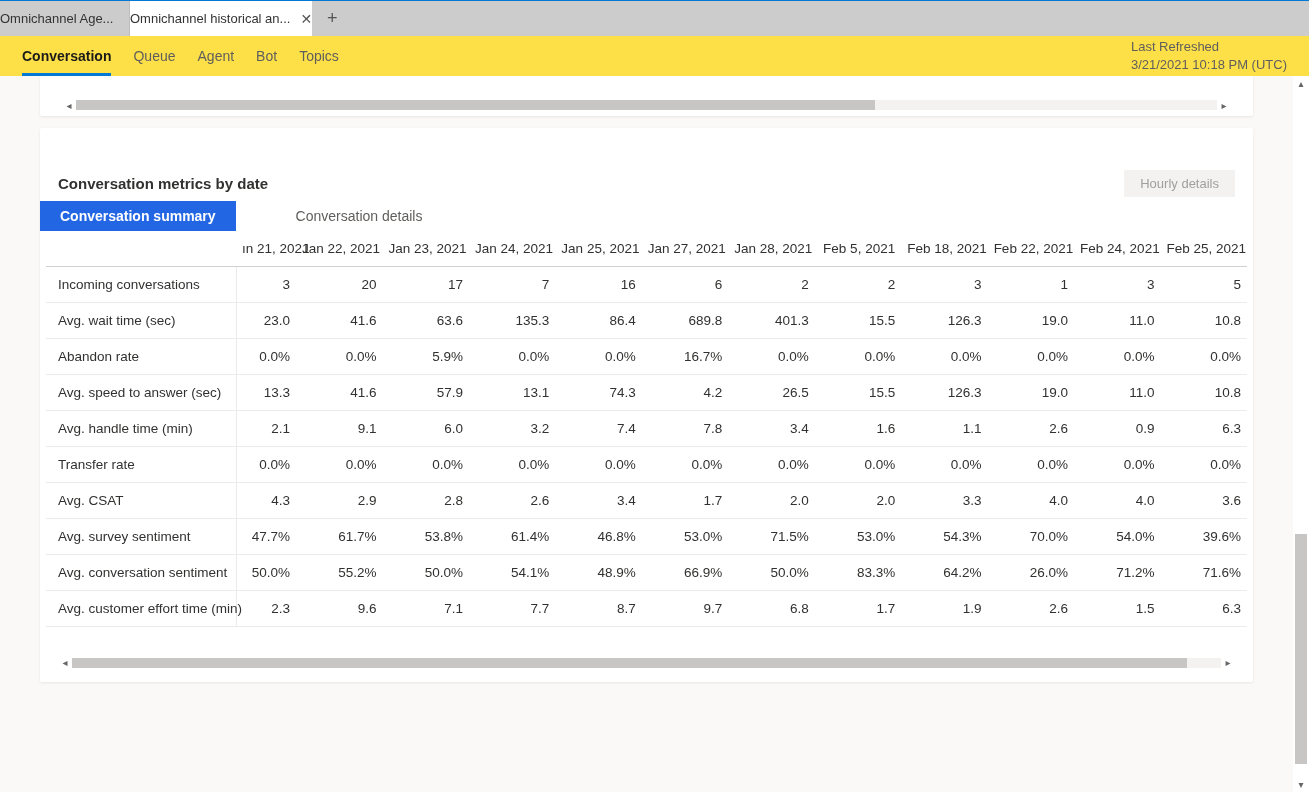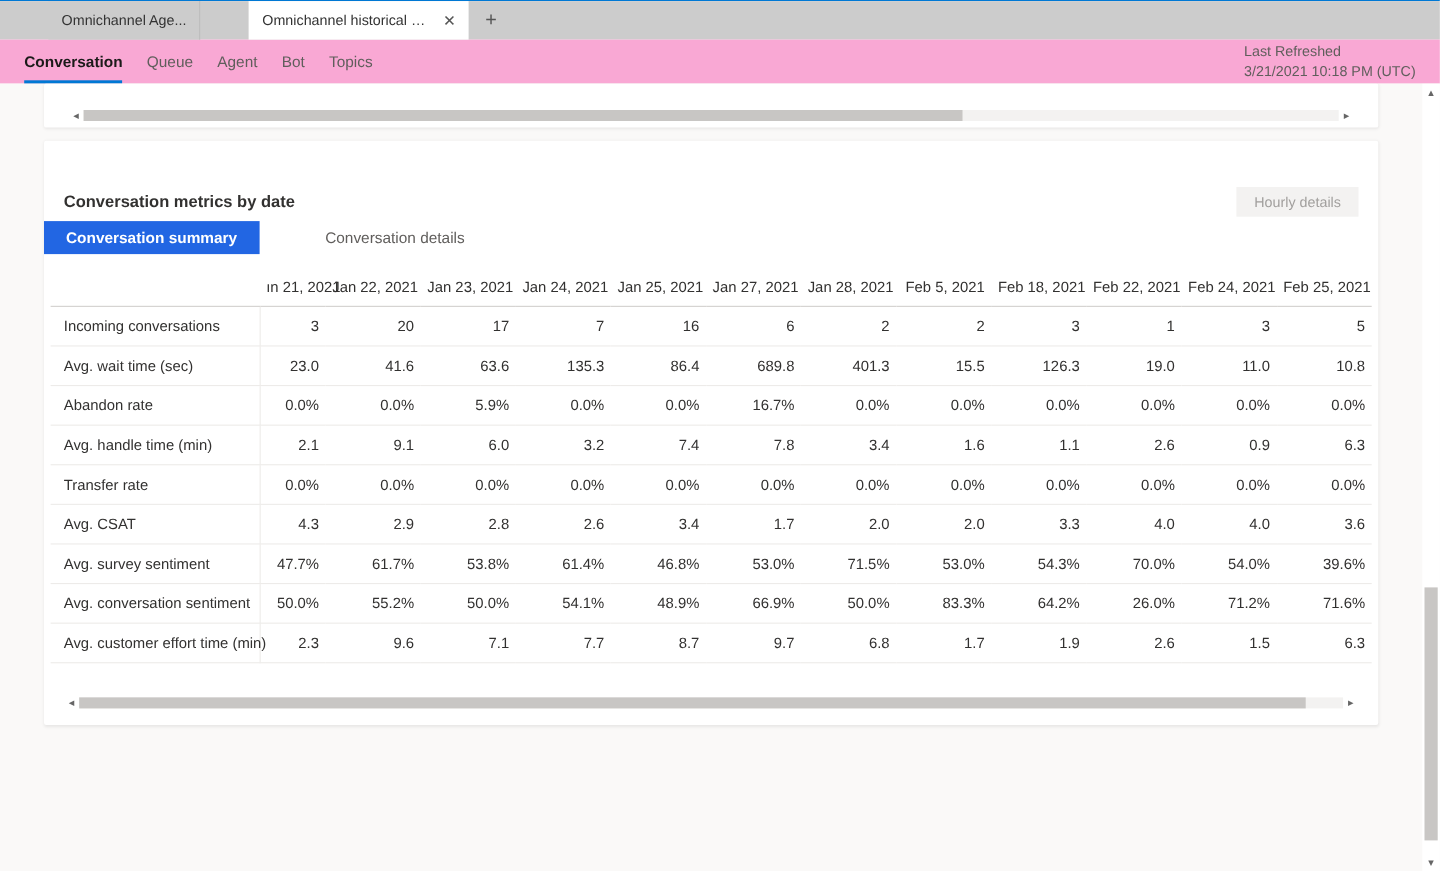--- a/index.html
+++ b/index.html
@@ -21,28 +21,27 @@
   
   .tab-bar {
     height: 35px;
     background: #cccccc;
     display: flex;
     align-items: stretch;
   }
   .browser-tab {
     display: flex;
     align-items: center;
-    padding: 0 12px;
+    padding: 0 0;
     font-size: 13px;
     min-width: 130px;
     max-width: 200px;
     gap: 10px;
     color: #333;
     cursor: pointer;
-    margin-left: 44px;
   }
   .browser-tab.inactive {
     background: #cccccc;
     border-right: 1px solid #bdbdbd;
   }
   .browser-tab.active {
     background: #fff;
   }
   .browser-tab .label {
     white-space: nowrap;
@@ -64,21 +63,21 @@
     color: #555;
     cursor: pointer;
   }
   
   .nav-row {
     height: 40px;
     border-bottom: 0;
     display: flex;
     align-items: center;
     padding: 0 22px;
-    background: #f9a8d4;
+    background: #fde047;
     justify-content: space-between;
   }
   .nav-tabs {
     display: flex;
     gap: 22px;
     height: 100%;
     align-items: center;
   }
   .nav-tab {
     font-size: 14px;
@@ -208,21 +207,20 @@
     color: #a19f9d;
     font-size: 13px;
     padding: 6px 16px;
     border: none;
     cursor: default;
   }
   .metrics-tabs {
     display: flex;
     padding: 4px 0 0 0;
     gap: 40px;
-    margin-bottom: 12px;
   }
   .metrics-tabs .m-tab {
     font-size: 14px;
     padding: 7px 20px;
     cursor: pointer;
     color: #605e5c;
   }
   .metrics-tabs .m-tab.active {
     background: #2266e3;
     color: #fff;
@@ -409,20 +407,35 @@
                 <td>0.0%</td>
                 <td>16.7%</td>
                 <td>0.0%</td>
                 <td>0.0%</td>
                 <td>0.0%</td>
                 <td>0.0%</td>
                 <td>0.0%</td>
                 <td>0.0%</td>
               </tr>
               <tr>
+                <td>Avg. speed to answer (sec)</td>
+                <td>13.3</td>
+                <td>41.6</td>
+                <td>57.9</td>
+                <td>13.1</td>
+                <td>74.3</td>
+                <td>4.2</td>
+                <td>26.5</td>
+                <td>15.5</td>
+                <td>126.3</td>
+                <td>19.0</td>
+                <td>11.0</td>
+                <td>10.8</td>
+              </tr>
+              <tr>
                 <td>Avg. handle time (min)</td>
                 <td>2.1</td>
                 <td>9.1</td>
                 <td>6.0</td>
                 <td>3.2</td>
                 <td>7.4</td>
                 <td>7.8</td>
                 <td>3.4</td>
                 <td>1.6</td>
                 <td>1.1</td>

